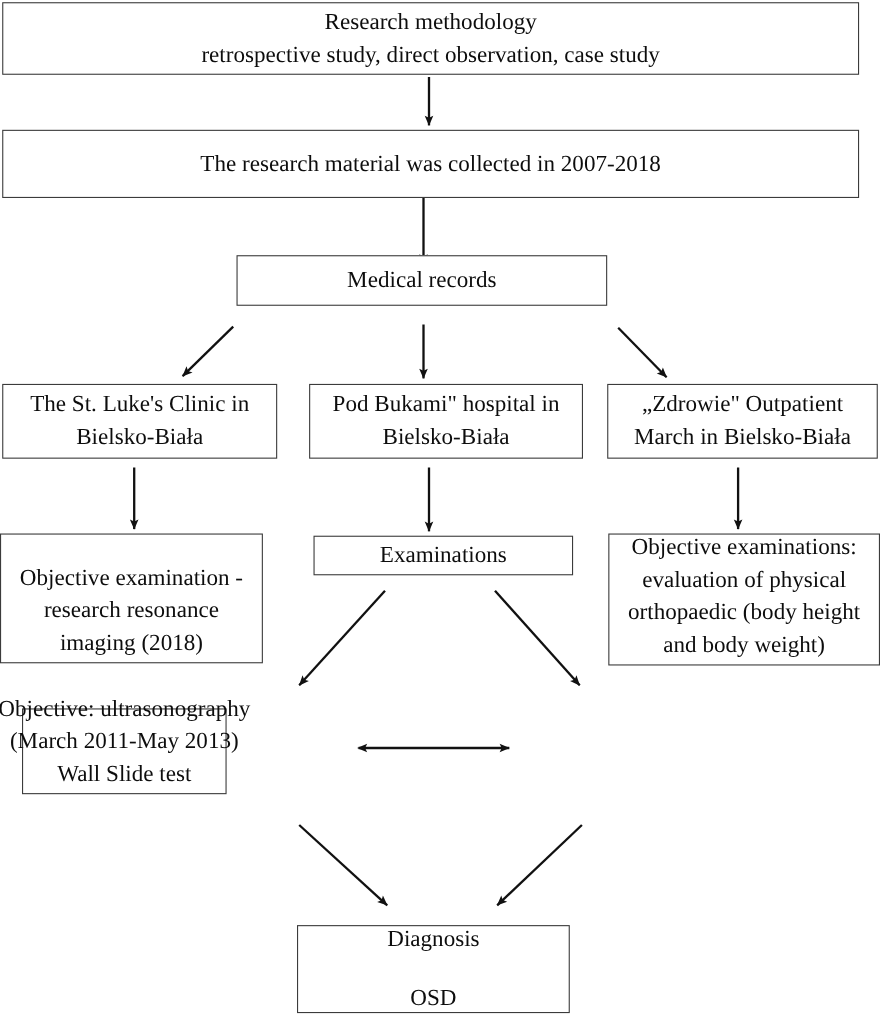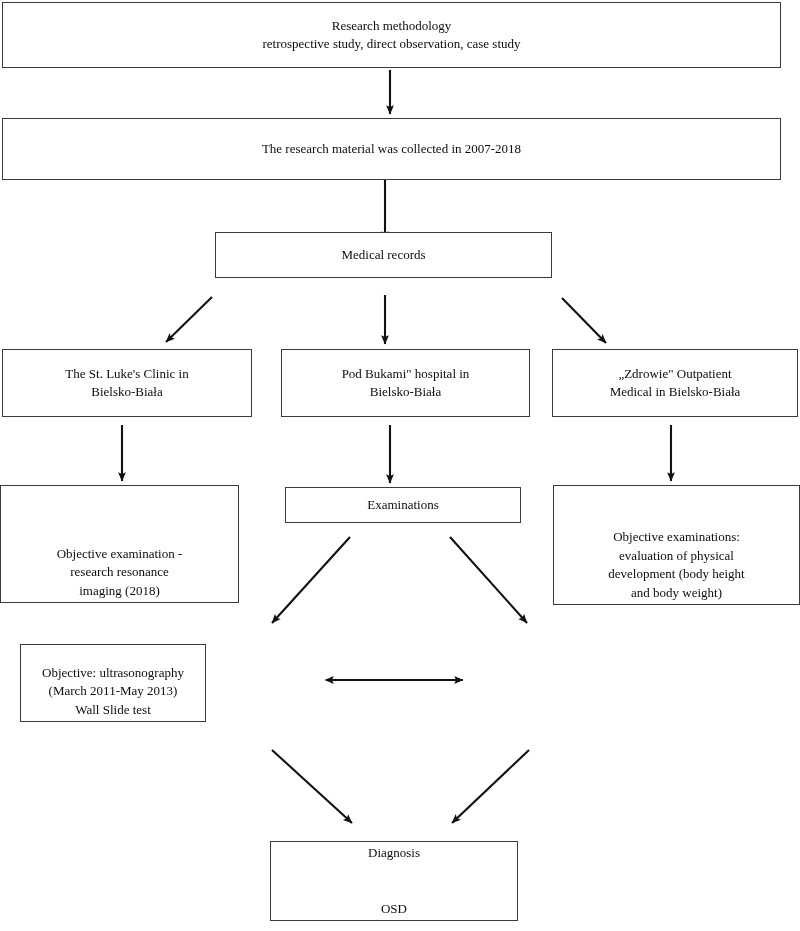--- a/index.html
+++ b/index.html
@@ -29,21 +29,21 @@
     position: absolute;
     box-sizing: border-box;
     border: 1.6px solid #3b3b3b;
     background: #ffffff;
     display: flex;
     flex-direction: column;
     align-items: center;
     justify-content: center;
     text-align: center;
     color: #0d0d0d;
-    font-size: 13px;
+    font-size: 21px;
     line-height: 1.42;
     padding: 2px 16px;
   }
   .node.top-align {
     justify-content: flex-end;
     padding-top: 6px;
   }
   .node .line {
     display: block;
     white-space: nowrap;
@@ -115,37 +115,37 @@
     <span class="line">Bielsko-Biała</span>
   </div>
 
   <div class="node" style="left:281px; top:349px; width:249px; height:68px;">
     <span class="line">Pod Bukami" hospital in</span>
     <span class="line">Bielsko-Biała</span>
   </div>
 
   <div class="node" style="left:552px; top:349px; width:246px; height:68px;">
     <span class="line">„Zdrowie" Outpatient</span>
-    <span class="line">Medical in Bielsko-Biała</span>
+    <span class="line">March in Bielsko-Biała</span>
   </div>
 
   <div class="node top-align" style="left:0px; top:485px; width:239px; height:118px;">
     <span class="line">Objective examination -</span>
     <span class="line">research resonance</span>
     <span class="line">imaging (2018)</span>
   </div>
 
   <div class="node" style="left:285px; top:487px; width:236px; height:36px;">
     <span class="line">Examinations</span>
   </div>
 
   <div class="node top-align" style="left:553px; top:485px; width:247px; height:120px;">
     <span class="line">Objective examinations:</span>
     <span class="line">evaluation of physical</span>
-    <span class="line">development (body height</span>
+    <span class="line">orthopaedic (body height</span>
     <span class="line">and body weight)</span>
   </div>
 
   <div class="node top-align" style="left:20px; top:644px; width:186px; height:78px;">
     <span class="line">Objective: ultrasonography</span>
     <span class="line">(March 2011-May 2013)</span>
     <span class="line">Wall Slide test</span>
   </div>
 
 

